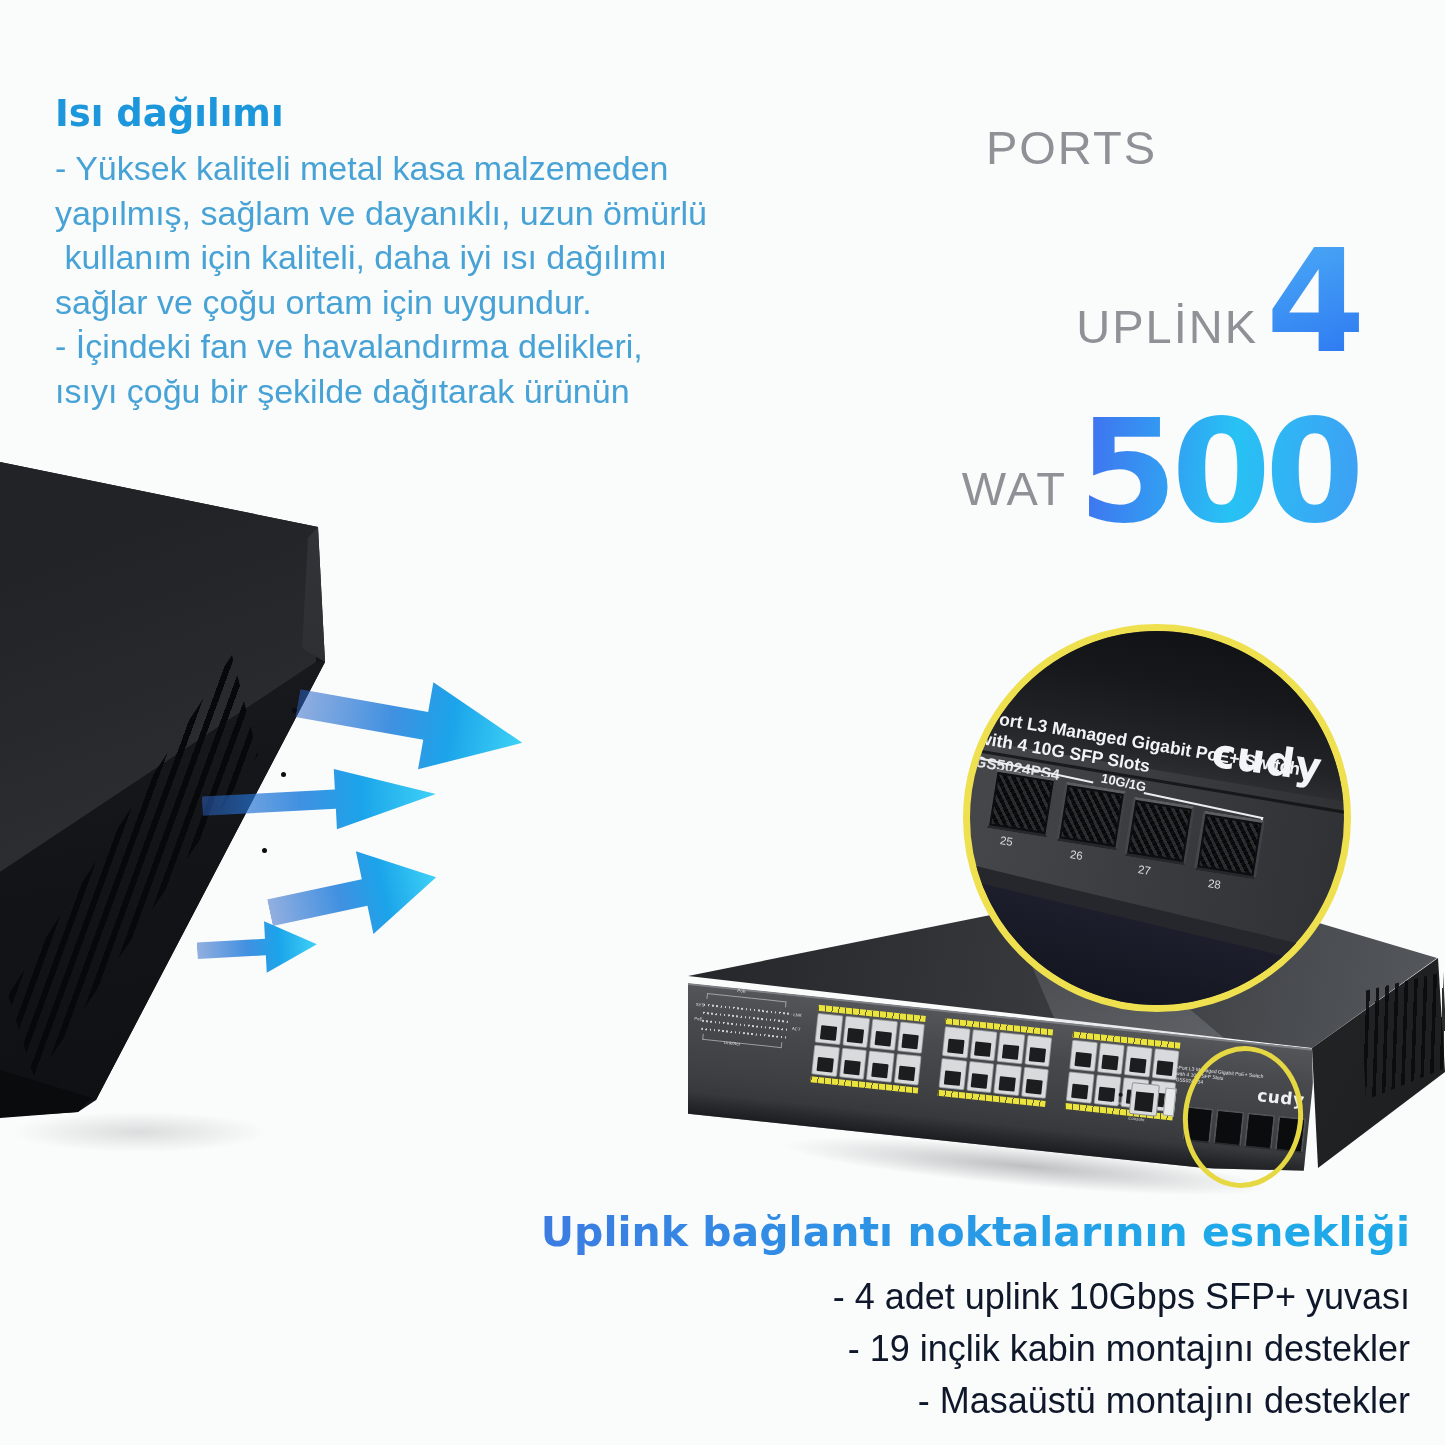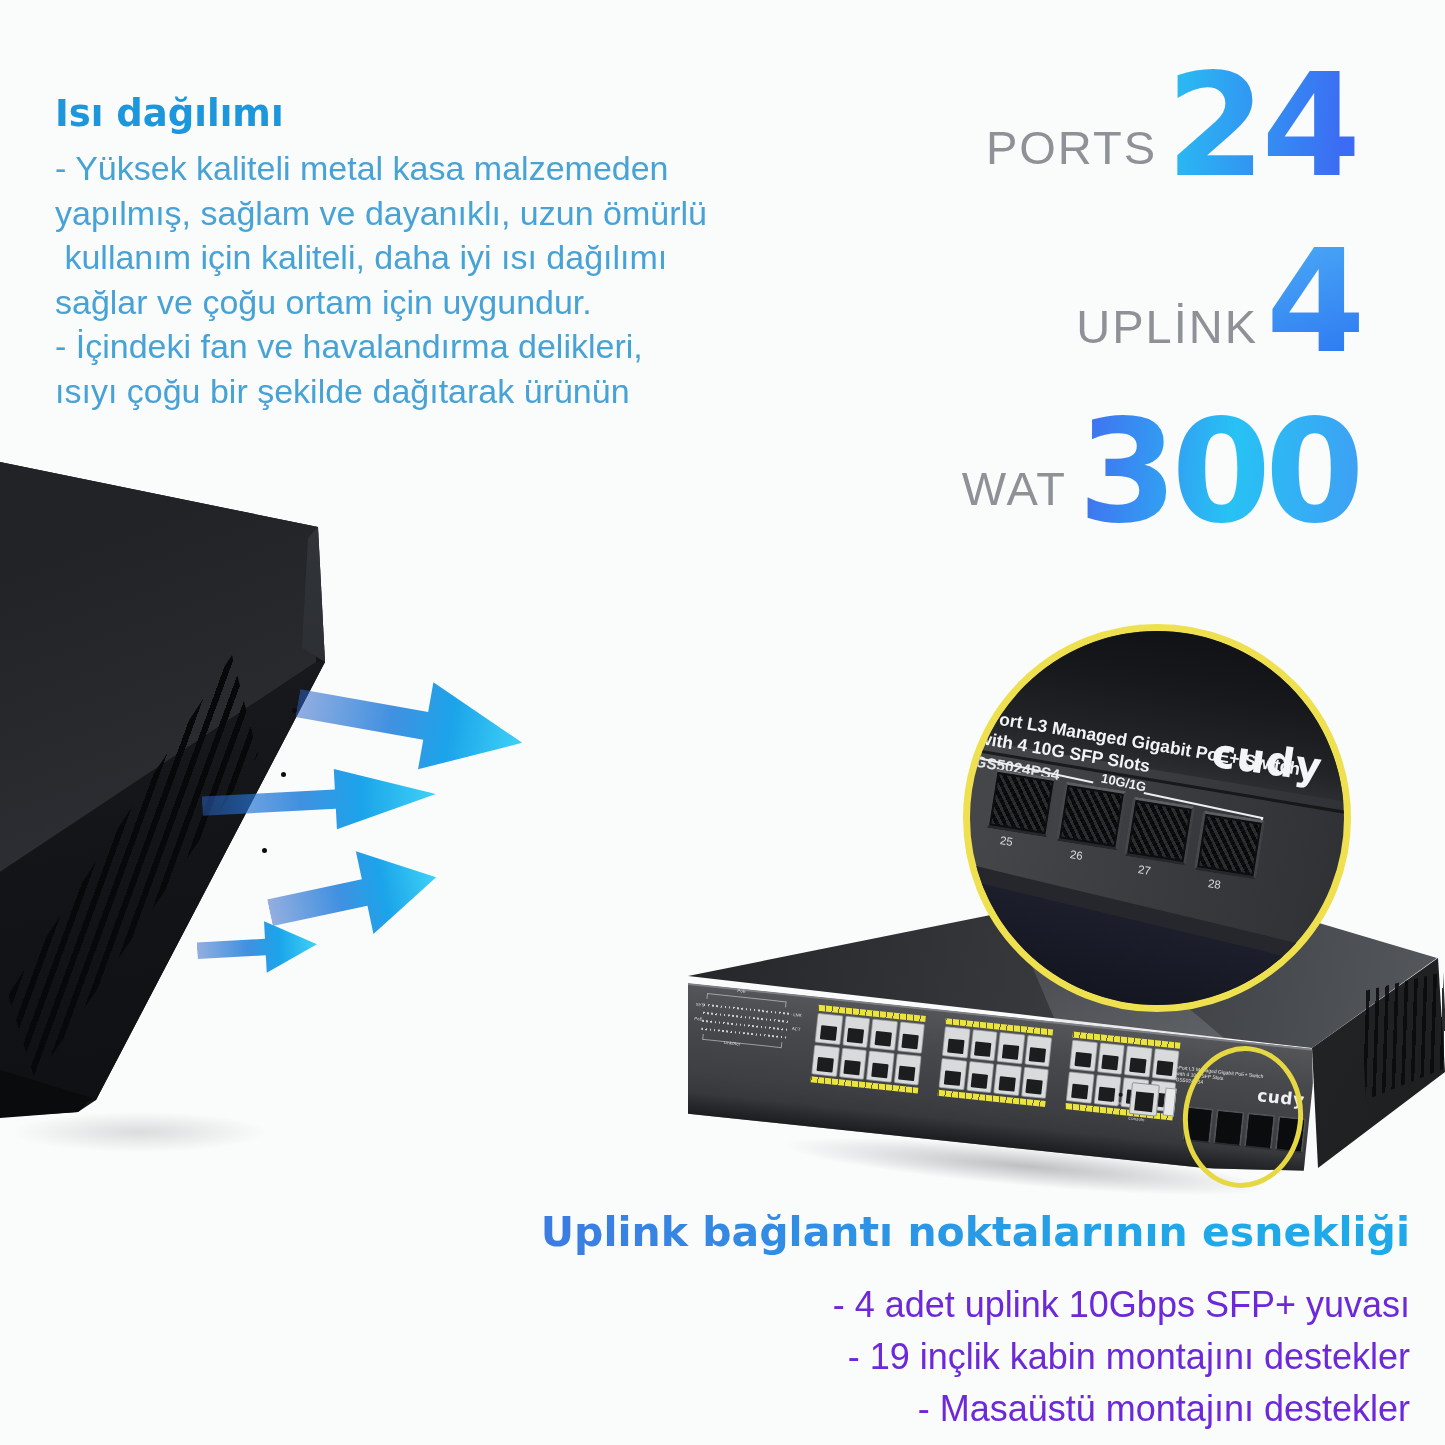--- a/index.html
+++ b/index.html
@@ -130,44 +130,43 @@
                 repeating-linear-gradient(-35deg,rgba(0,0,0,.5) 0 2px,rgba(0,0,0,0) 2px 5px);}
   .in-slot-label{font-size:11.5px;color:#d6d8da;transform:rotate(9deg);position:absolute;}
   #in-navy-strip{left:-40px;top:224px;width:480px;height:20px;transform:rotate(13.5deg);transform-origin:0 0;background:#26272c;}
   #in-navy{left:-40px;top:240px;width:480px;height:240px;transform:rotate(13.5deg);transform-origin:0 0;
      background:linear-gradient(to bottom,#1c1e2b 0%,#12141f 40%,#0b0d15 100%);}
 
   
   #uplink-sec{right:35px;top:1208px;text-align:right;}
   #uplink-sec .title{font-family:"DejaVu Sans",sans-serif;font-weight:800;font-size:41px;
      background-image:linear-gradient(90deg,#3c7ce2 0%,#1fa9e8 75%);
-     -webkit-background-clip:text;background-clip:text;color:transparent;margin-bottom:23px;}
-  #uplink-sec .uline{font-size:36px;line-height:52px;color:#6d28d9;}
+     -webkit-background-clip:text;background-clip:text;color:transparent;margin-bottom:15px;}
+  #uplink-sec .uline{font-size:36px;line-height:52px;color:#0f172a;}
 </style>
 </head>
 <body>
 
 <div id="stage">
 
   <div class="abs" id="heat">
     <div class="title">Isı dağılımı</div>
     <div class="pline">- Yüksek kaliteli metal kasa malzemeden</div>
     <div class="pline">yapılmış, sağlam ve dayanıklı, uzun ömürlü</div>
     <div class="pline"> kullanım için kaliteli, daha iyi ısı dağılımı</div>
     <div class="pline">sağlar ve çoğu ortam için uygundur.</div>
     <div class="pline">- İçindeki fan ve havalandırma delikleri,</div>
     <div class="pline">ısıyı çoğu bir şekilde dağıtarak ürünün</div>
   </div>
 
   <div class="abs stat-label" id="lab-ports">PORTS</div>
-  <div class="abs stat-num" id="num-ports">24</div>
   <div class="abs stat-label" id="lab-uplink">UPLİNK</div>
   <div class="abs stat-num" id="num-uplink">4</div>
   <div class="abs stat-label" id="lab-wat">WAT</div>
-  <div class="abs stat-num" id="num-wat">300</div>
+  <div class="abs stat-num" id="num-wat">500</div>
 
   <div class="abs" id="ld-shadow"></div>
   <div class="abs" id="left-device">
     <div class="abs" id="ld-body"></div>
     <div class="abs" id="ld-top"></div>
     <div class="abs" id="ld-cap"></div>
     <div class="abs" id="ld-front"></div>
     <div class="abs" id="ld-vents"></div>
     <div class="abs" id="ld-foot"></div>
     <div class="abs screw" style="left:292px;top:258px;"></div>

